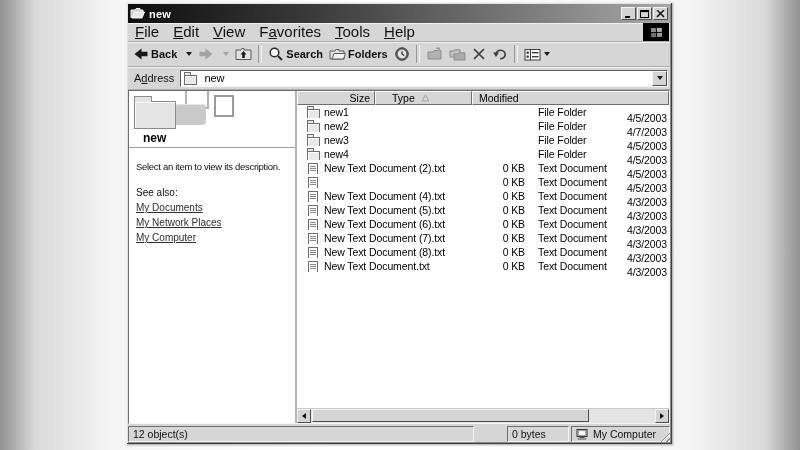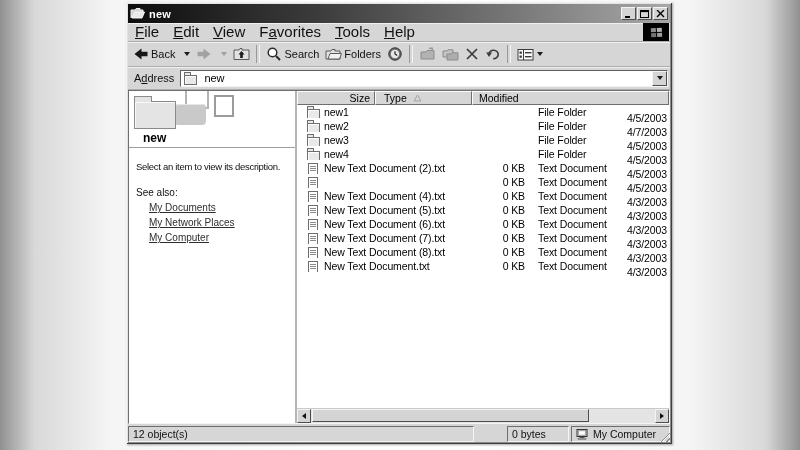--- a/index.html
+++ b/index.html
@@ -49,21 +49,21 @@
   .flag i{display:block;}
   .flag i:nth-child(1){background:#8e8e8e;}
   .flag i:nth-child(2){background:#b2b2b2;}
   .flag i:nth-child(3){background:#757575;}
   .flag i:nth-child(4){background:#9d9d9d;}
   
   .toolbar{
     height:24px;flex:0 0 24px;display:flex;align-items:center;padding:0 2px;
     border-bottom:1px solid #adadad;box-shadow:inset 0 1px 0 #f0f0f0;
   }
-  .tool-btn{display:flex;align-items:center;height:21px;padding:0 3px;font-size:11px;color:#111;}
+  .tool-btn{display:flex;align-items:center;height:21px;padding:0 3px;font-size:11px;color:#111;font-weight:bold;}
   .tool-btn .lbl{margin-left:2px;}
   .caret{width:0;height:0;border-left:3px solid transparent;border-right:3px solid transparent;border-top:4px solid #1a1a1a;margin-left:3px;}
   .caret.gray{border-top-color:#9e9e9e;}
   .tsep{width:2px;height:18px;border-left:1px solid #9a9a9a;border-right:1px solid #f4f4f4;margin:0 3px;}
   
   .addressbar{
     height:20px;flex:0 0 20px;display:flex;align-items:center;padding:1px 2px;
     border-bottom:1px solid #adadad;box-shadow:inset 0 1px 0 #f0f0f0;font-size:11px;
   }
   .addr-label{padding:0 6px 0 4px;color:#111;}
@@ -90,32 +90,32 @@
   .banner{position:absolute;left:0;top:0;width:166px;height:56px;}
   .deco-blob{position:absolute;left:45px;top:13px;width:32px;height:21px;background:#c9c9c9;border-radius:4px;box-shadow:inset 1px 1px 0 #e6e6e6;}
   .deco-sq1{position:absolute;left:56px;top:-4px;width:20px;height:18px;border:2px solid #b3b3b3;}
   .deco-sq2{position:absolute;left:85px;top:4px;width:16px;height:18px;border:2px solid #9b9b9b;}
   .big-folder{position:absolute;left:5px;top:10px;width:40px;height:26px;background:#e4e4e4;border:1px solid #8a8a8a;box-shadow:inset 1px 1px 0 #fafafa;}
   .big-folder::before{content:"";position:absolute;left:-1px;top:-6px;width:16px;height:5px;background:#e4e4e4;border:1px solid #8a8a8a;border-bottom:none;}
   .pane-title{position:absolute;left:14px;top:40px;font-size:12px;font-weight:bold;color:#000;}
   .pane-rule{position:absolute;left:0;top:56px;width:166px;height:1px;background:#9e9e9e;box-shadow:0 1px 0 #fff;}
   .pane-desc{position:absolute;left:7px;top:70px;font-size:9.5px;letter-spacing:-.3px;white-space:nowrap;color:#111;}
   .see-also{position:absolute;left:7px;top:96px;font-size:10px;color:#111;}
-  .pane-link{position:absolute;left:20px;font-size:10px;color:#2e2e2e;text-decoration:underline;cursor:pointer;}
+  .pane-link{position:absolute;left:7px;font-size:10px;color:#2e2e2e;text-decoration:underline;cursor:pointer;}
   .link-0{top:111px;} .link-1{top:126px;} .link-2{top:141px;}
   
   .right-pane{flex:1;display:flex;flex-direction:column;background:#fff;min-width:0;}
   .hdr{height:14px;flex:0 0 14px;display:flex;}
   .hcell{
     background:#d6d6d6;border:1px solid;border-color:#fdfdfd #6e6e6e #6e6e6e #fdfdfd;
     font-size:10.5px;color:#000;display:flex;align-items:center;box-sizing:border-box;overflow:hidden;white-space:nowrap;
   }
   .h-name{width:147px;flex:0 0 147px;padding-left:4px;}
   .h-size{width:78px;flex:0 0 78px;justify-content:flex-end;padding-right:4px;}
-  .h-type{width:97px;flex:0 0 97px;padding-left:8px;}
+  .h-type{width:97px;flex:0 0 97px;padding-left:16px;}
   .h-mod{flex:1;padding-left:6px;}
   .sort-tri{margin-left:6px;display:block;}
   .rows{flex:1;overflow:hidden;}
   .frow{height:14px;display:flex;align-items:center;font-size:10.5px;letter-spacing:-.1px;color:#000;white-space:nowrap;}
   .cell-name{width:147px;flex:0 0 147px;display:flex;align-items:center;overflow:hidden;padding-left:2px;box-sizing:border-box;margin-left:8px;}
   .cell-size{width:78px;flex:0 0 78px;text-align:right;padding-right:5px;box-sizing:border-box;}
   .cell-type{width:97px;flex:0 0 97px;padding-left:8px;box-sizing:border-box;overflow:hidden;}
   .cell-mod{flex:1;text-align:right;padding-right:2px;overflow:hidden;margin-top:12px;}
   .file-icon{flex:0 0 13px;width:13px;height:11px;position:relative;margin-right:4px;}
   .ic-folder::after{

